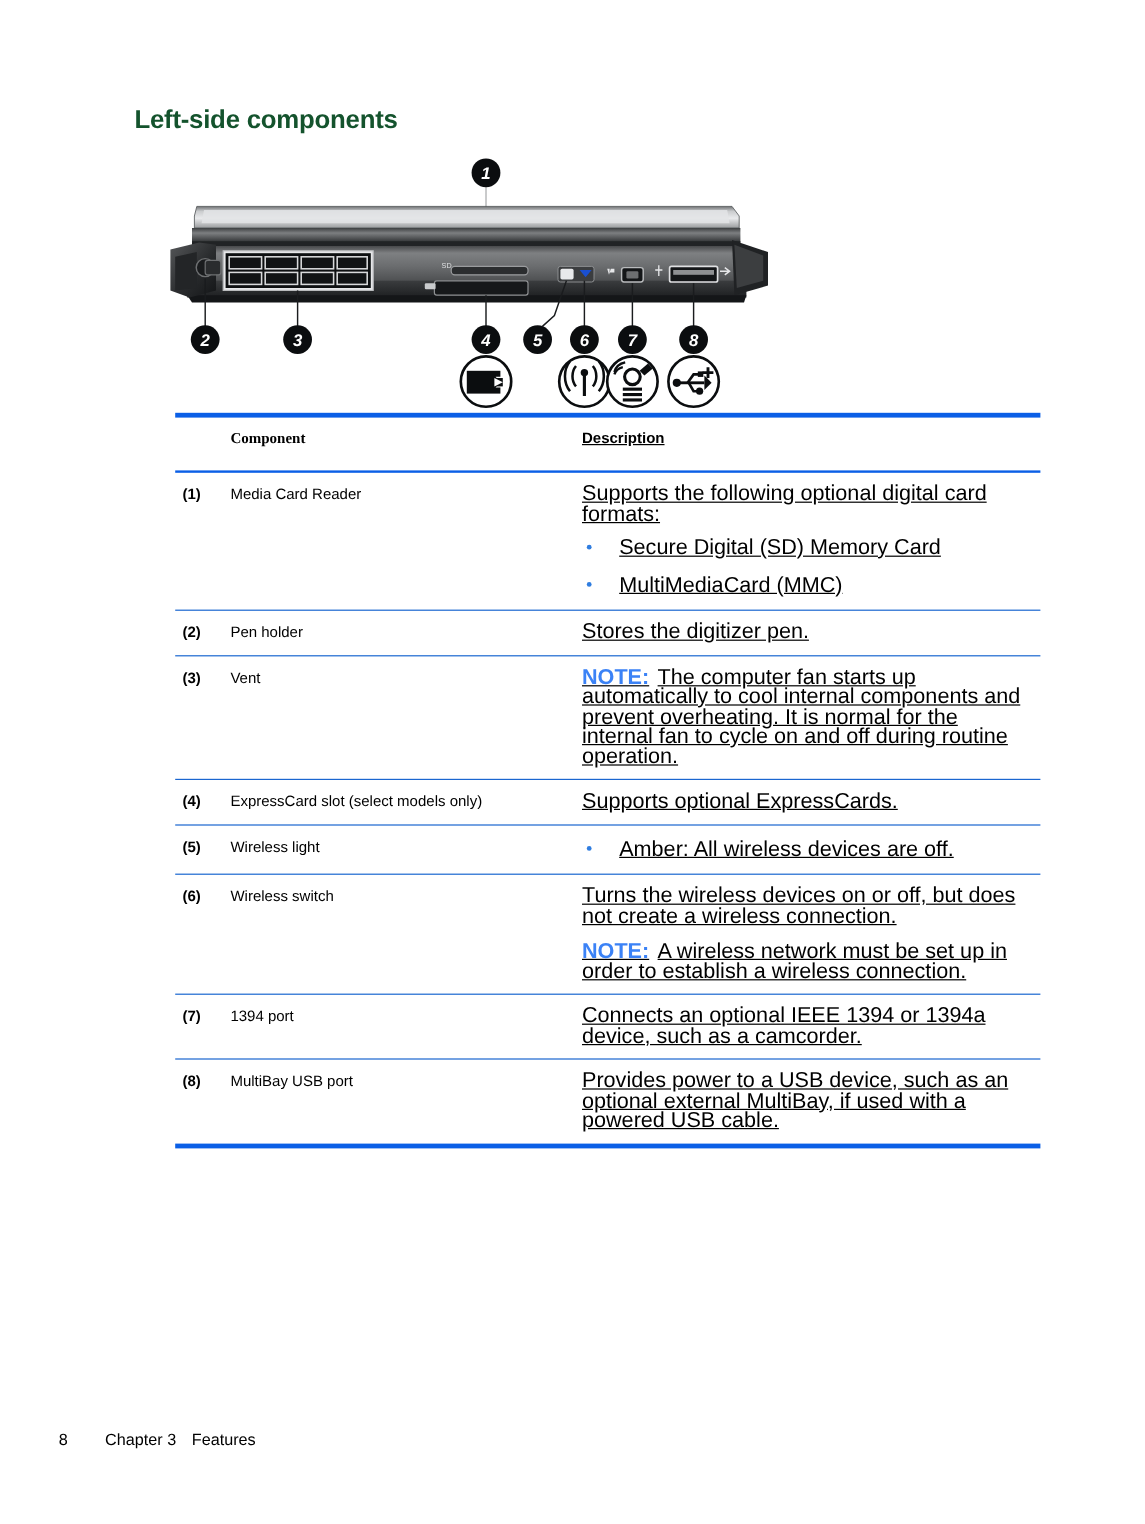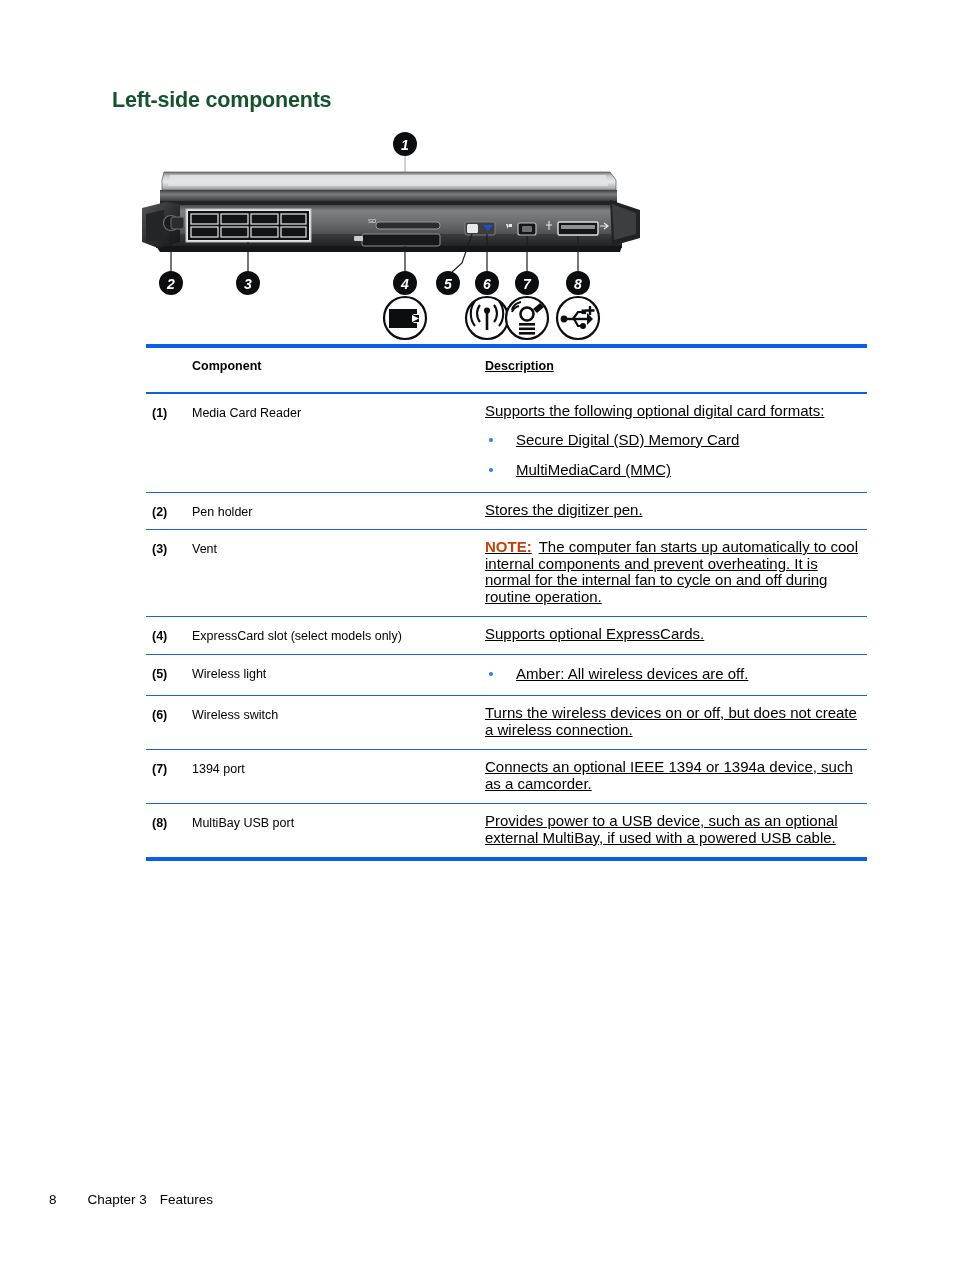--- a/index.html
+++ b/index.html
@@ -27,31 +27,31 @@
   .rule-top{height:4px;background:#0b5fe6;width:100%;}
   .rule-bottom{height:4px;background:#0b5fe6;width:100%;}
   .rule-head{height:2px;background:#0b5fe6;width:100%;}
   .rule-row{height:1px;background:#1a66d0;width:100%;}
 
   .row{display:flex;width:100%;}
   .c-num{width:46px;flex:0 0 46px;padding:9px 0 9px 6px;box-sizing:border-box;}
   .c-name{width:292px;flex:0 0 292px;padding:9px 10px 9px 0;box-sizing:border-box;}
   .c-desc{flex:1 1 auto;padding:9px 6px 11px 1px;box-sizing:border-box;text-decoration:underline;}
 
-  .hdr .c-num,.hdr .c-name{padding-top:8px;padding-bottom:18px;}
+  .hdr .c-num,.hdr .c-name{padding-top:8px;padding-bottom:18px;font-family:Liberation Serif, serif;}
   .hdr .c-desc{padding-top:8px;padding-bottom:9px;}
   .hdr-label{font-size:12.5px;font-weight:bold;}
 
   .num{font-size:12.5px;font-weight:bold;}
   .name{font-size:12.5px;}
-  .desc{font-size:15px;line-height:16.5px;}
+  .desc{font-size:18px;line-height:16.5px;}
   .desc p{margin:0;}
   .desc p + p{margin-top:13px;}
 
-  .note-label{color:#c2410c;font-weight:bold;}
+  .note-label{color:#3b82f6;font-weight:bold;}
   .note-gap{display:inline-block;width:7px;}
 
   ul.blist{list-style:none;margin:12px 0 0 0;padding:0;}
   ul.blist li{position:relative;padding-left:31px;margin-bottom:14px;line-height:16.5px;}
   ul.blist li:last-child{margin-bottom:2px;}
   ul.blist li .bullet{
     position:absolute;left:4px;top:6px;width:4px;height:4px;border-radius:50%;
     background:#2f7de0;
   }
 
@@ -313,20 +313,21 @@
         </ul>
       </div>
     </div>
     <div class="rule-row"></div>
 
     <div class="row">
       <div class="c-num"><span class="num">(6)</span></div>
       <div class="c-name"><span class="name">Wireless switch</span></div>
       <div class="c-desc desc">
         <p>Turns the wireless devices on or off, but does not create a wireless connection.</p>
+        <p><span class="note-label">NOTE:</span><span class="note-gap"></span><span>A wireless network must be set up in order to establish a wireless connection.</span></p>
       </div>
     </div>
     <div class="rule-row"></div>
 
     <div class="row">
       <div class="c-num"><span class="num">(7)</span></div>
       <div class="c-name"><span class="name">1394 port</span></div>
       <div class="c-desc desc">
         <p>Connects an optional IEEE 1394 or 1394a device, such as a camcorder.</p>
       </div>

